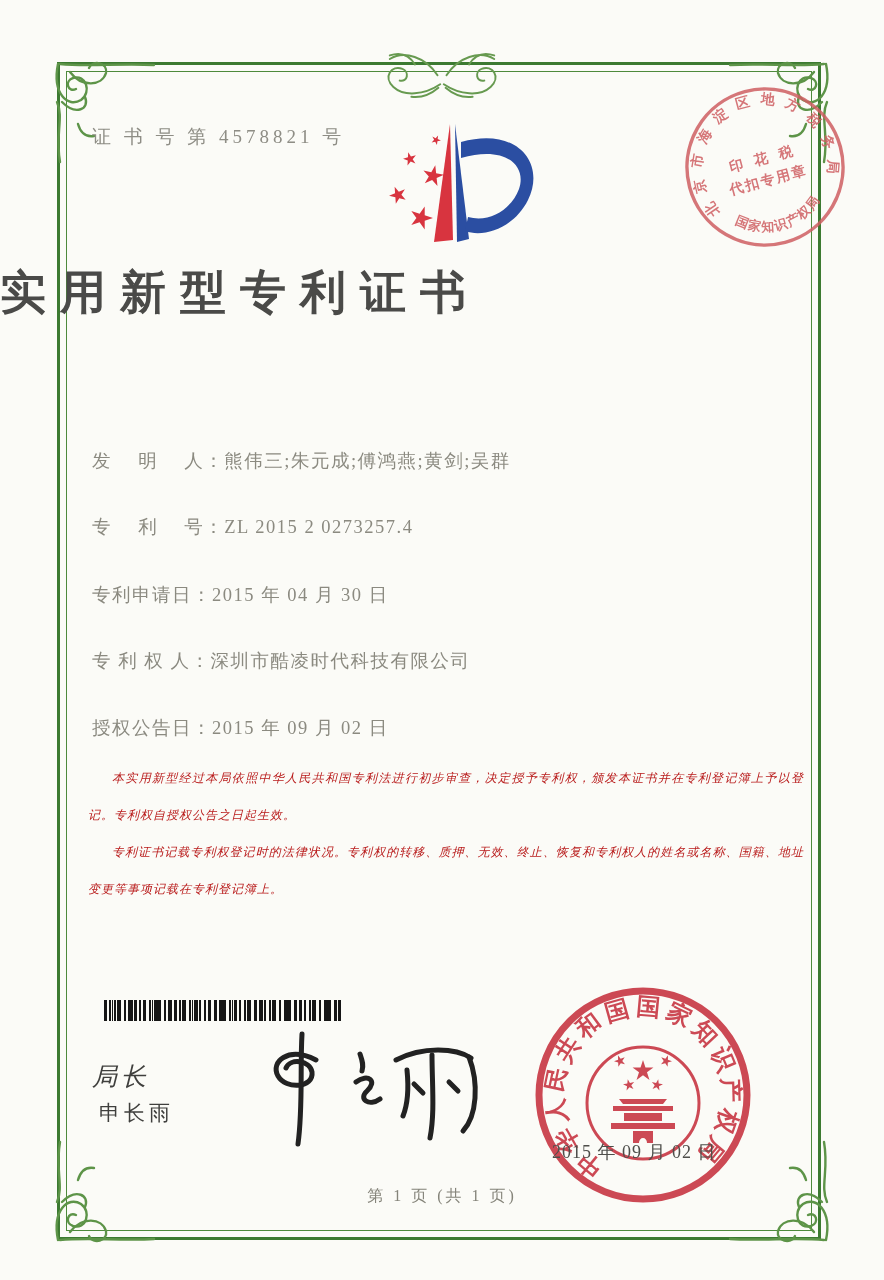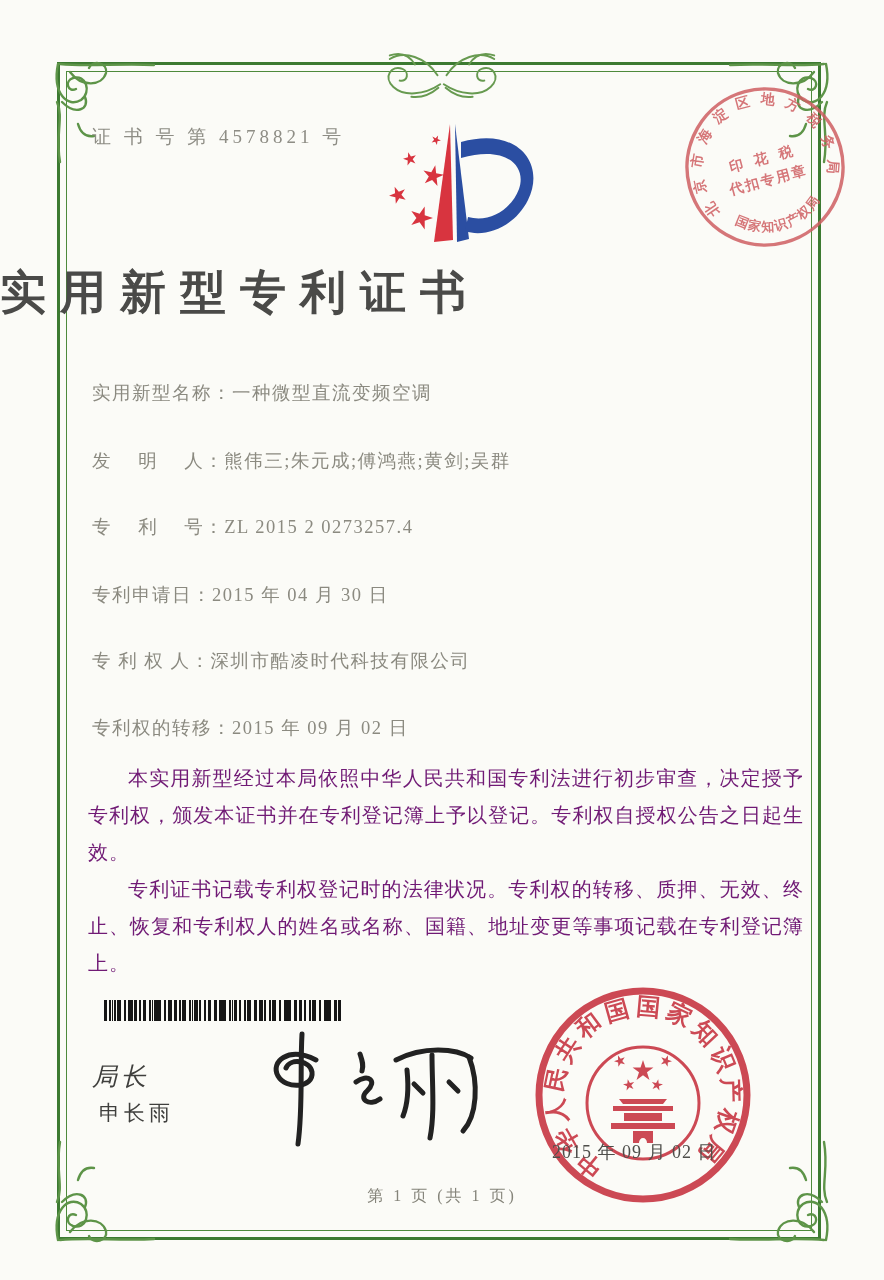--- a/index.html
+++ b/index.html
@@ -39,22 +39,22 @@
   .field{
     position:absolute;left:92px;width:700px;
     font-size:18.5px;color:#8b8a80;letter-spacing:1.5px;white-space:nowrap;
   }
   .field .lab{color:#8b8a80;}
   .field .val{color:#8b8a80;}
 
   
   .body-text{
     position:absolute;left:88px;top:760px;width:716px;
-    font-size:20px;line-height:37px;color:#701a75;
-    text-align:justify;letter-spacing:1px;
+    font-size:12px;line-height:37px;color:#b91c1c;
+    text-align:justify;letter-spacing:1px;font-style:italic;
   }
   .body-text p{margin:0;text-indent:2em;}
 
   
   .barcode{
     position:absolute;left:104px;top:1000px;width:238px;height:21px;
     background-image:
       repeating-linear-gradient(90deg,#161616 0 2px,transparent 2px 5px),
       repeating-linear-gradient(90deg,#161616 0 1px,transparent 1px 8px),
       repeating-linear-gradient(90deg,#161616 0 3px,transparent 3px 13px);
@@ -145,37 +145,34 @@
       <polygon points="102,6 86,124 105,122"></polygon>
     </g>
     <g fill="#2b4ea2">
       <polygon points="107,6 109,124 121,121"></polygon>
       <path d="M113,24 C170,8 198,46 180,82 C166,110 136,120 117,113 L120,99 C141,105 163,92 171,71 C179,48 158,27 113,40 Z"></path>
     </g>
   </svg>
 
   <div class="title">实用新型专利证书</div>
 
-  <div class="field" style="top:380px">
-    <span class="lab">实用新型名称：</span><span class="val">一种微型直流变频空调</span>
-  </div>
   <div class="field" style="top:448px">
     <span class="lab">发　 明　 人：</span><span class="val">熊伟三;朱元成;傅鸿燕;黄剑;吴群</span>
   </div>
   <div class="field" style="top:514px">
     <span class="lab">专　 利　 号：</span><span class="val">ZL 2015 2 0273257.4</span>
   </div>
   <div class="field" style="top:582px">
     <span class="lab">专利申请日：</span><span class="val">2015 年 04 月 30 日</span>
   </div>
   <div class="field" style="top:648px">
     <span class="lab">专 利 权 人：</span><span class="val">深圳市酷凌时代科技有限公司</span>
   </div>
   <div class="field" style="top:715px">
-    <span class="lab">专利权的转移：</span><span class="val">2015 年 09 月 02 日</span>
+    <span class="lab">授权公告日：</span><span class="val">2015 年 09 月 02 日</span>
   </div>
 
   <div class="body-text">
     <p>本实用新型经过本局依照中华人民共和国专利法进行初步审查，决定授予专利权，颁发本证书并在专利登记簿上予以登记。专利权自授权公告之日起生效。</p>
     <p>专利证书记载专利权登记时的法律状况。专利权的转移、质押、无效、终止、恢复和专利权人的姓名或名称、国籍、地址变更等事项记载在专利登记簿上。</p>
   </div>
 
   <div class="barcode"></div>
 
   <div class="signer-title">局长</div>

